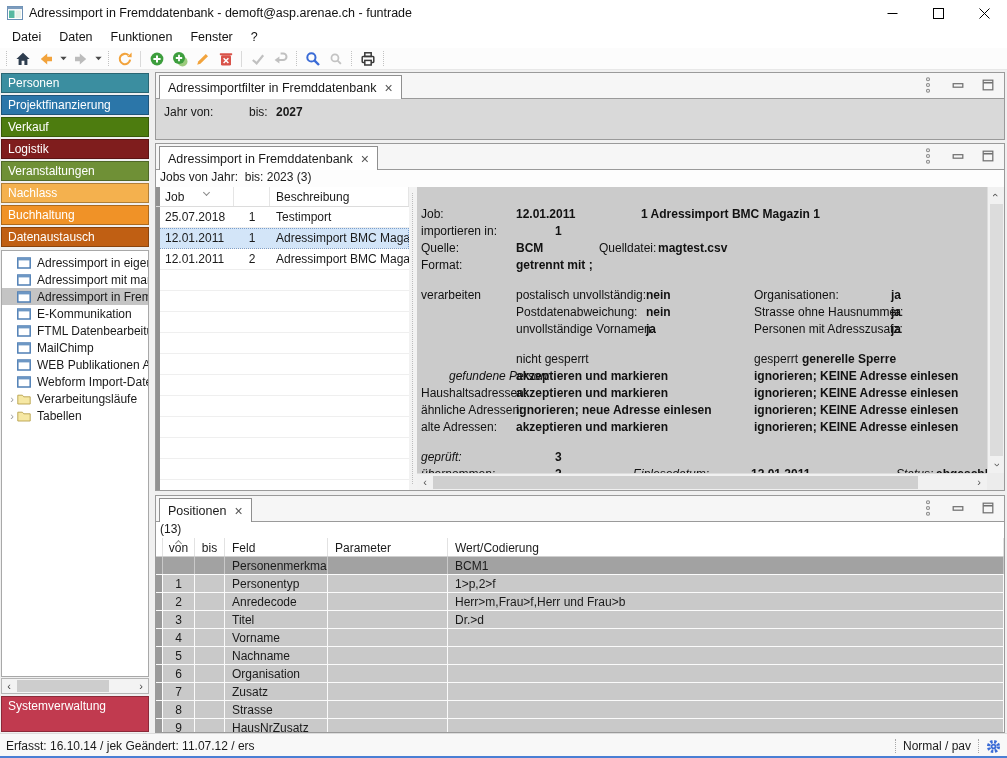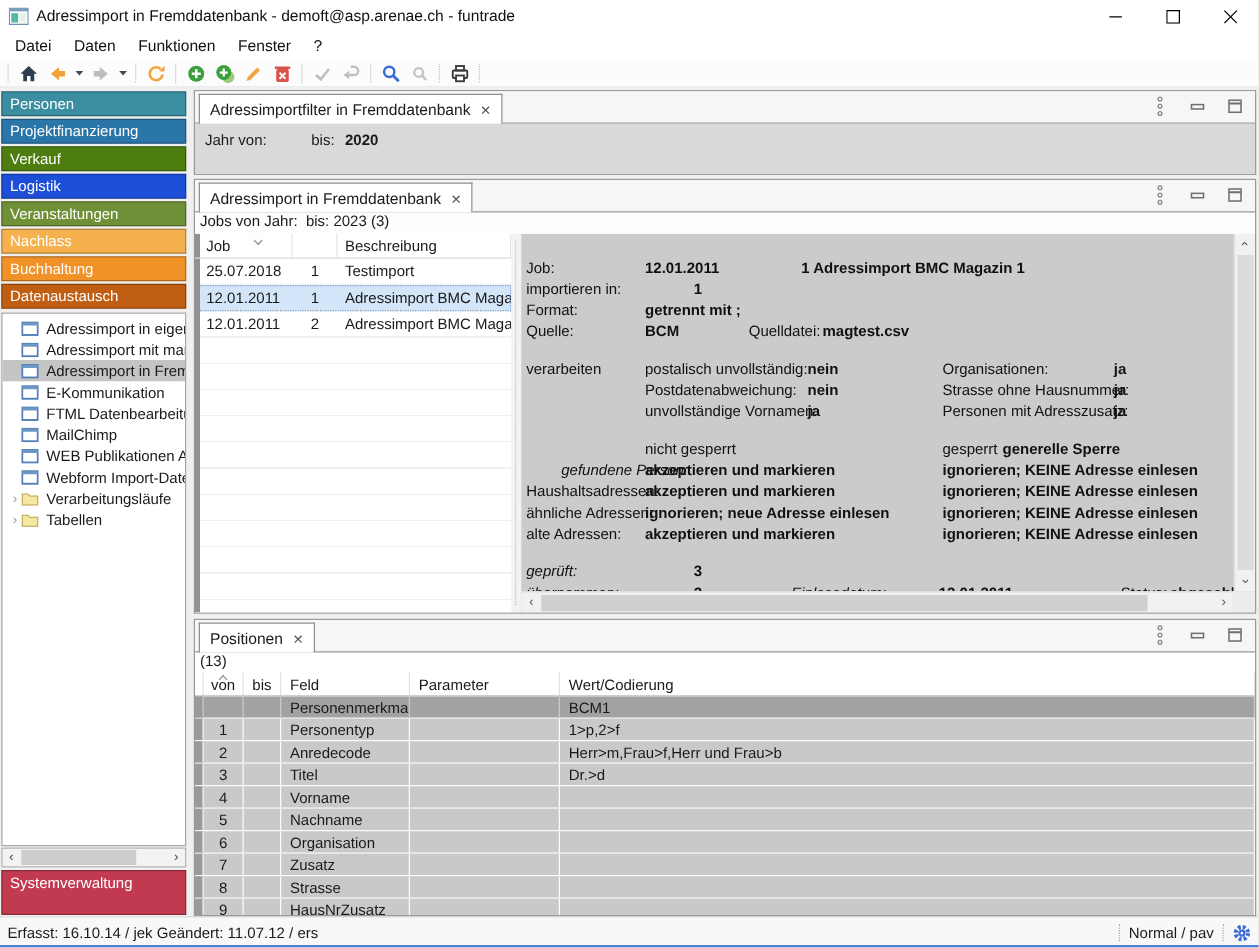--- a/index.html
+++ b/index.html
@@ -250,21 +250,21 @@
       <span class="tsep-dots"></span>
     </div>
 
   <div class="main">
 
     <div class="sidebar">
       <div id="modules">
           <div class="module-btn" style="background: rgb(59, 142, 160);">Personen</div>
           <div class="module-btn" style="background: rgb(43, 118, 169);">Projektfinanzierung</div>
           <div class="module-btn" style="background: #4d7c0f;">Verkauf</div>
-          <div class="module-btn" style="background: #1d4ed8;">Logistik</div>
+          <div class="module-btn" style="background: #7f1d1d;">Logistik</div>
           <div class="module-btn" style="background: rgb(111, 144, 54);">Veranstaltungen</div>
           <div class="module-btn" style="background: rgb(244, 177, 78);">Nachlass</div>
           <div class="module-btn" style="background: rgb(240, 146, 39);">Buchhaltung</div>
           <div class="module-btn" style="background: rgb(192, 95, 19);">Datenaustausch</div>
         </div>
       <div class="tree-panel" id="tree">
           <div class="tree-item">
             <span class="spacer"></span>
             <span class="ticonbox">
               <svg width="14" height="12" viewBox="0 0 14 12">
@@ -397,21 +397,21 @@
                 <svg width="14" height="14" viewBox="0 0 16 16">
                   <rect x="2.5" y="2.5" width="11" height="11" fill="none" stroke="#6f6f6f" stroke-width="1.4"></rect>
                   <line x1="2.5" y1="5.4" x2="13.5" y2="5.4" stroke="#6f6f6f" stroke-width="1.8"></line>
                 </svg>
               </span>
             </div>
         </div>
         <div class="filter-body">
           <span class="lbl" style="left:8px;">Jahr von:</span>
           <span class="lbl" style="left:93px;">bis:</span>
-          <span class="lbl" style="left:120px;font-weight:bold;">2020</span>
+          <span class="lbl" style="left:120px;font-weight:bold;">2027</span>
         </div>
       </div>
 
       <div class="panel" id="panel-jobs">
         <div class="tabrow">
           <div class="tab">
             <span>Adressimport in Fremddatenbank</span>
             <span class="tab-close">×</span>
           </div>
           <div class="panel-ctrls">
@@ -476,28 +476,28 @@
                 <div class="dline">
                   <span class="seg" style="left: 4px;">Job:</span>
                   <span class="seg b" style="left: 99px;">12.01.2011</span>
                   <span class="seg b" style="left: 224px;">1 Adressimport BMC Magazin 1</span>
                 </div>
                 <div class="dline">
                   <span class="seg" style="left: 4px;">importieren in:</span>
                   <span class="seg b" style="left: 138px;">1</span>
                 </div>
                 <div class="dline">
-                  <span class="seg" style="left: 4px;">Format:</span>
-                  <span class="seg b" style="left: 99px;">getrennt mit ;</span>
-                </div>
-                <div class="dline">
                   <span class="seg" style="left: 4px;">Quelle:</span>
                   <span class="seg b" style="left: 99px;">BCM</span>
                   <span class="seg" style="left: 182px;">Quelldatei:</span>
                   <span class="seg b" style="left: 241px;">magtest.csv</span>
+                </div>
+                <div class="dline">
+                  <span class="seg" style="left: 4px;">Format:</span>
+                  <span class="seg b" style="left: 99px;">getrennt mit ;</span>
                 </div>
                 <div class="dgap"></div>
                 <div class="dline">
                   <span class="seg" style="left: 4px;">verarbeiten</span>
                   <span class="seg" style="left: 99px;">postalisch unvollständig:</span>
                   <span class="seg b" style="left: 229px;">nein</span>
                   <span class="seg" style="left: 337px;">Organisationen:</span>
                   <span class="seg b" style="left: 474px;">ja</span>
                 </div>
                 <div class="dline">

